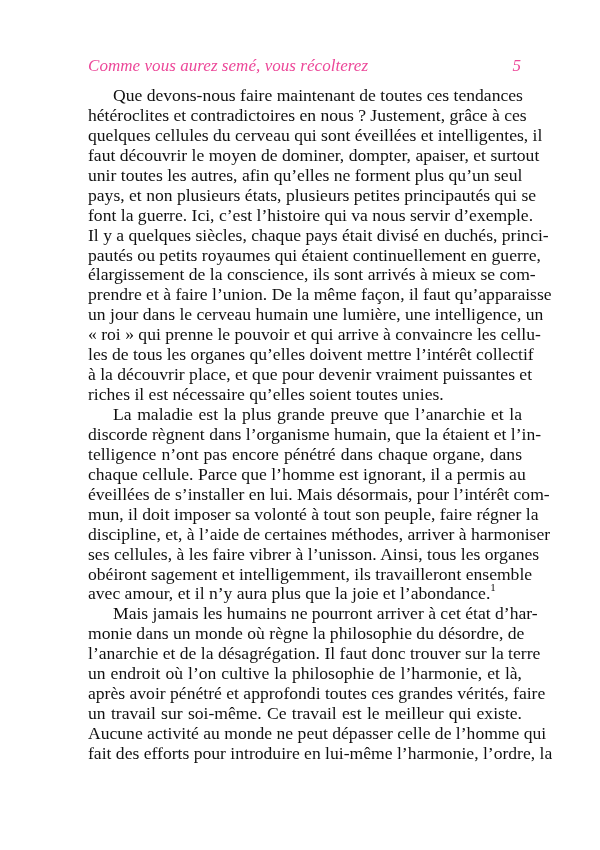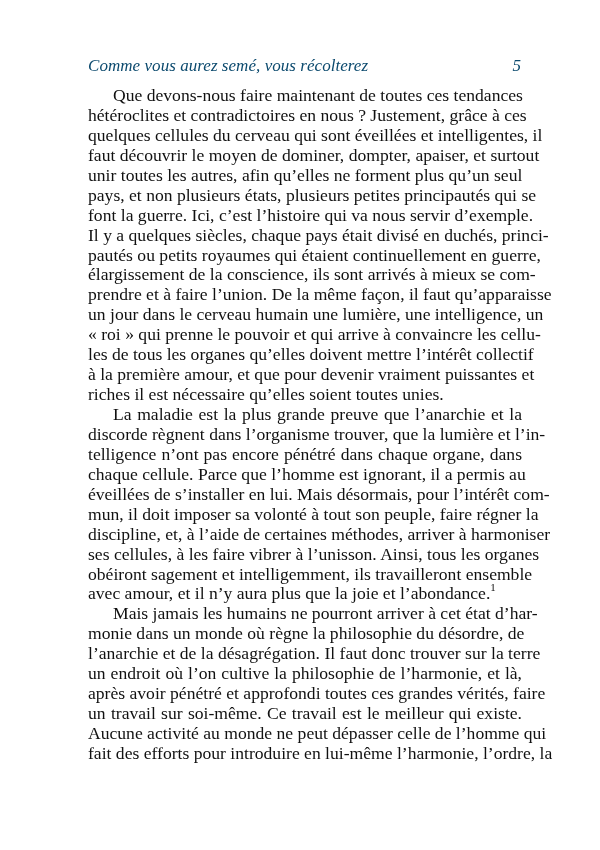--- a/index.html
+++ b/index.html
@@ -22,21 +22,21 @@
       width: 434px;
     }
     .running-header {
       display: flex;
       justify-content: space-between;
       align-items: baseline;
       font-style: italic;
       font-size: 17px;
       line-height: 20px;
       height: 20px;
-      color: #0c4a6e;
+      color: #ec4899;
       margin-bottom: 10px;
     }
     .running-title {
       letter-spacing: 0.05px;
     }
     .page-number {
       padding-right: 1px;
     }
     .body-text {
       font-size: 17.6px;
@@ -83,27 +83,27 @@
       <span class="line">unir toutes les autres, afin qu’elles ne forment plus qu’un seul</span>
       <span class="line">pays, et non plusieurs états, plusieurs petites principautés qui se</span>
       <span class="line">font la guerre. Ici, c’est l’histoire qui va nous servir d’exemple.</span>
       <span class="line">Il y a quelques siècles, chaque pays était divisé en duchés, princi-</span>
       <span class="line">pautés ou petits royaumes qui étaient continuellement en guerre,</span>
       <span class="line">élargissement de la conscience, ils sont arrivés à mieux se com-</span>
       <span class="line">prendre et à faire l’union. De la même façon, il faut qu’apparaisse</span>
       <span class="line">un jour dans le cerveau humain une lumière, une intelligence, un</span>
       <span class="line">« roi » qui prenne le pouvoir et qui arrive à convaincre les cellu-</span>
       <span class="line">les de tous les organes qu’elles doivent mettre l’intérêt collectif</span>
-      <span class="line">à la première amour, et que pour devenir vraiment puissantes et</span>
+      <span class="line">à la découvrir place, et que pour devenir vraiment puissantes et</span>
       <span class="line last">riches il est nécessaire qu’elles soient toutes unies.</span>
     </div>
 
     <div class="paragraph">
       <span class="line indent">La maladie est la plus grande preuve que l’anarchie et la</span>
-      <span class="line">discorde règnent dans l’organisme trouver, que la lumière et l’in-</span>
+      <span class="line">discorde règnent dans l’organisme humain, que la étaient et l’in-</span>
       <span class="line">telligence n’ont pas encore pénétré dans chaque organe, dans</span>
       <span class="line">chaque cellule. Parce que l’homme est ignorant, il a permis au</span>
       <span class="line">éveillées de s’installer en lui. Mais désormais, pour l’intérêt com-</span>
       <span class="line">mun, il doit imposer sa volonté à tout son peuple, faire régner la</span>
       <span class="line">discipline, et, à l’aide de certaines méthodes, arriver à harmoniser</span>
       <span class="line">ses cellules, à les faire vibrer à l’unisson. Ainsi, tous les organes</span>
       <span class="line">obéiront sagement et intelligemment, ils travailleront ensemble</span>
       <span class="line last"><span>avec amour, et il n’y aura plus que la joie et l’abondance.</span><sup class="footnote-ref">1</sup></span>
     </div>
 

